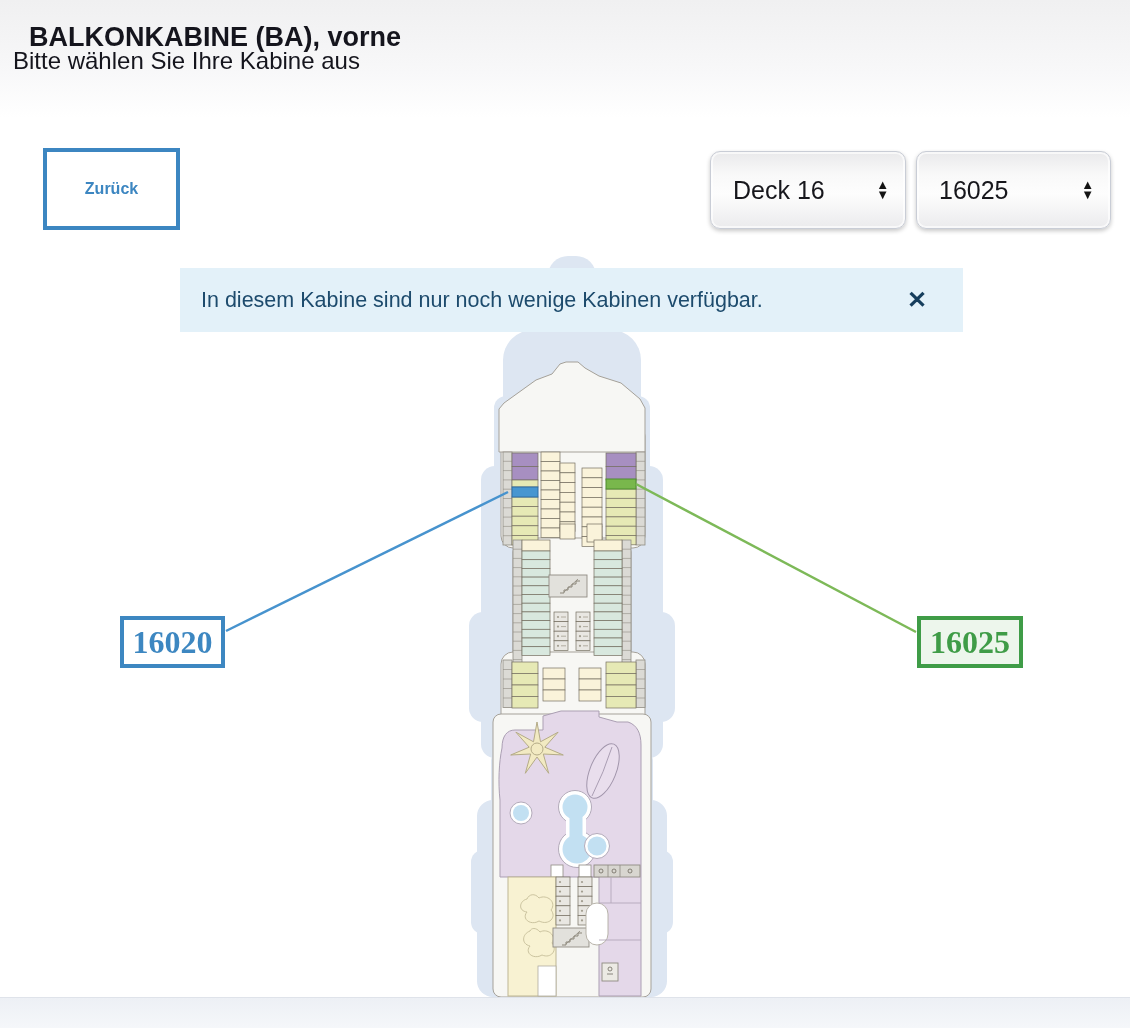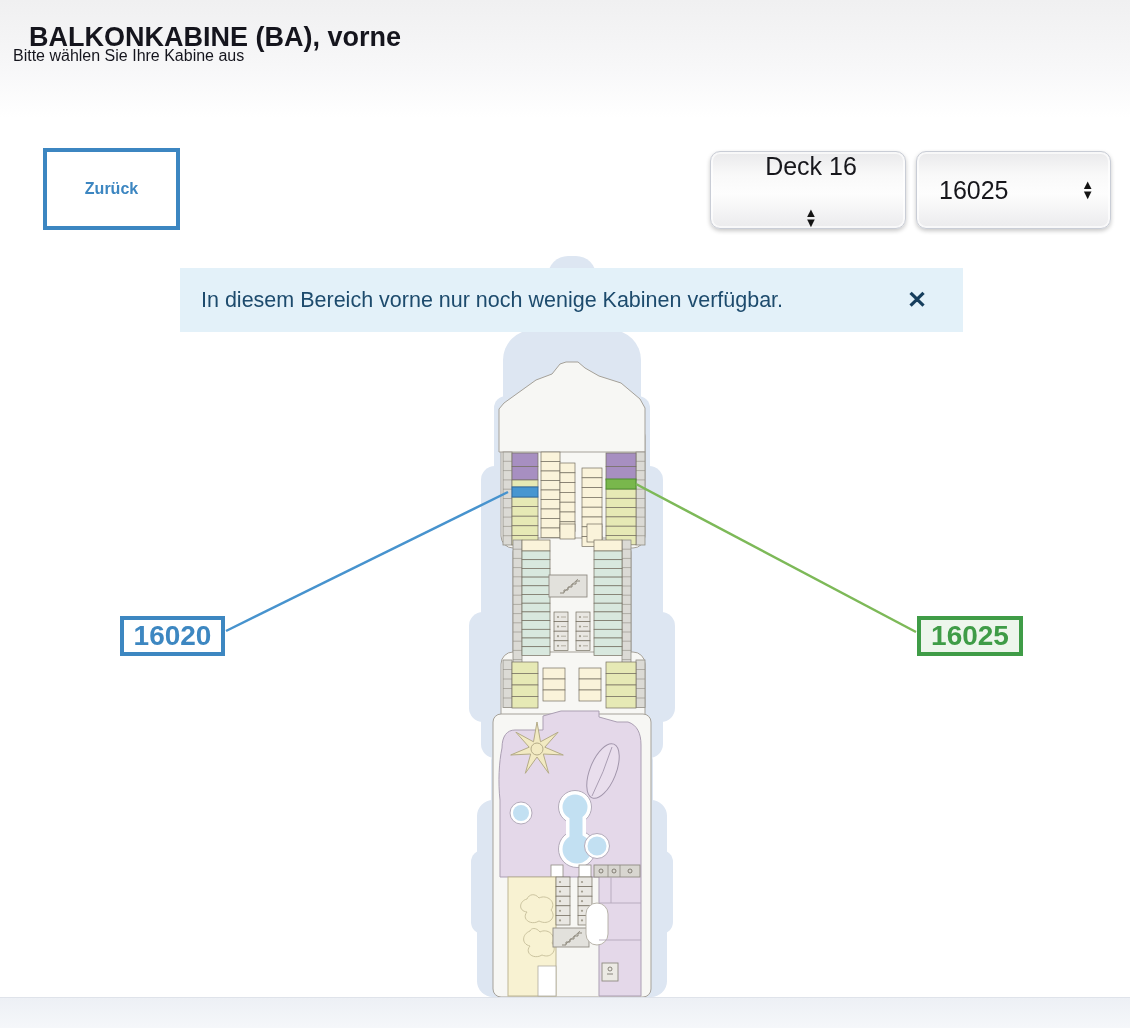--- a/index.html
+++ b/index.html
@@ -10,53 +10,53 @@
   .header-bg{
     position:absolute;left:0;top:0;width:1130px;height:118px;z-index:2;
     background:linear-gradient(180deg,#f0f0f1 0%,#f7f7f8 55%,#ffffff 100%);
   }
   .page-title{
     position:absolute;left:13px;top:6px;margin:16px;z-index:3;
     font-size:27px;font-weight:bold;color:#15151d;letter-spacing:0;
   }
   .page-subtitle{
     position:absolute;left:13px;top:47px;margin:0;z-index:3;
-    font-size:16px;font-weight:normal;color:#15151d;
+    font-size:24px;font-weight:normal;color:#15151d;
   }
   .back-button{
     position:absolute;left:43px;top:148px;width:137px;height:82px;z-index:5;
     background:#ffffff;border:4px solid #3c86c1;box-sizing:border-box;
     display:flex;align-items:center;justify-content:center;
     font-size:16px;font-weight:bold;color:#3c86c1;cursor:pointer;
   }
   .select-box{
     position:absolute;top:151px;height:78px;z-index:5;box-sizing:border-box;
     border:1px solid #c9cdd6;border-radius:10px;
     background:linear-gradient(180deg,#e9e9eb 0%,#f9f9f9 30%,#fdfdfd 55%,#ebebed 100%);
     box-shadow:0 2px 4px rgba(0,0,0,0.22), inset 0 0 0 2px rgba(255,255,255,0.65);
     display:flex;align-items:center;justify-content:space-between;
     padding:0 16px 0 22px;font-size:25px;color:#17171c;cursor:pointer;
   }
-  #deck-select{left:710px;width:196px;flex-direction:column;}
+  #deck-select{left:710px;width:196px;}
   #cabin-select{left:916px;width:195px;}
   .select-arrows{display:flex;flex-direction:column;align-items:center;
     font-size:13px;line-height:10px;color:#141414;}
   .banner{
     position:absolute;left:180px;top:268px;width:783px;height:64px;z-index:4;
     background:#e3f1f9;display:flex;align-items:center;box-sizing:border-box;
     padding-left:21px;font-size:21.5px;color:#1d4b6d;
   }
   .banner-close{
     margin-left:auto;margin-right:36px;font-size:24px;font-weight:bold;
     color:#163e5d;cursor:pointer;line-height:1;
   }
   .cabin-label{
-    position:absolute;top:616px;height:40px;z-index:6;box-sizing:border-box;
+    position:absolute;top:616px;height:52px;z-index:6;box-sizing:border-box;
     display:flex;align-items:center;justify-content:center;
-    font-size:28px;font-weight:bold;cursor:pointer;
+    font-size:32px;font-weight:bold;cursor:pointer;font-family:Liberation Serif, serif;
   }
   .cabin-label.blue{left:120px;width:105px;border:4px solid #3d87c1;color:#3d87c1;background:#ffffff;}
   .cabin-label.green{left:917px;width:106px;border:4px solid #3f9c47;color:#3f9c47;background:#edf6ec;}
   .footer-band{
     position:absolute;left:0;top:997px;width:1130px;height:31px;z-index:2;
     background:linear-gradient(180deg,#edf0f5 0%,#f5f7fa 100%);
     border-top:1px solid #dfe3ea;box-sizing:border-box;
   }
   #ship-svg{position:absolute;left:0;top:0;z-index:1;}
 </style>
@@ -341,20 +341,20 @@
 
 <div class="select-box" id="cabin-select">
   <span>16025</span>
   <span class="select-arrows">
     <span>▲</span>
     <span>▼</span>
   </span>
 </div>
 
 <div class="banner">
-  <span>In diesem Bereich vorne nur noch wenige Kabinen verfügbar.</span>
+  <span>In diesem Kabine sind nur noch wenige Kabinen verfügbar.</span>
   <span class="banner-close">✕</span>
 </div>
 
 <div class="cabin-label blue">16020</div>
 <div class="cabin-label green">16025</div>
 
 <div class="footer-band"></div>
 
 </body></html>

